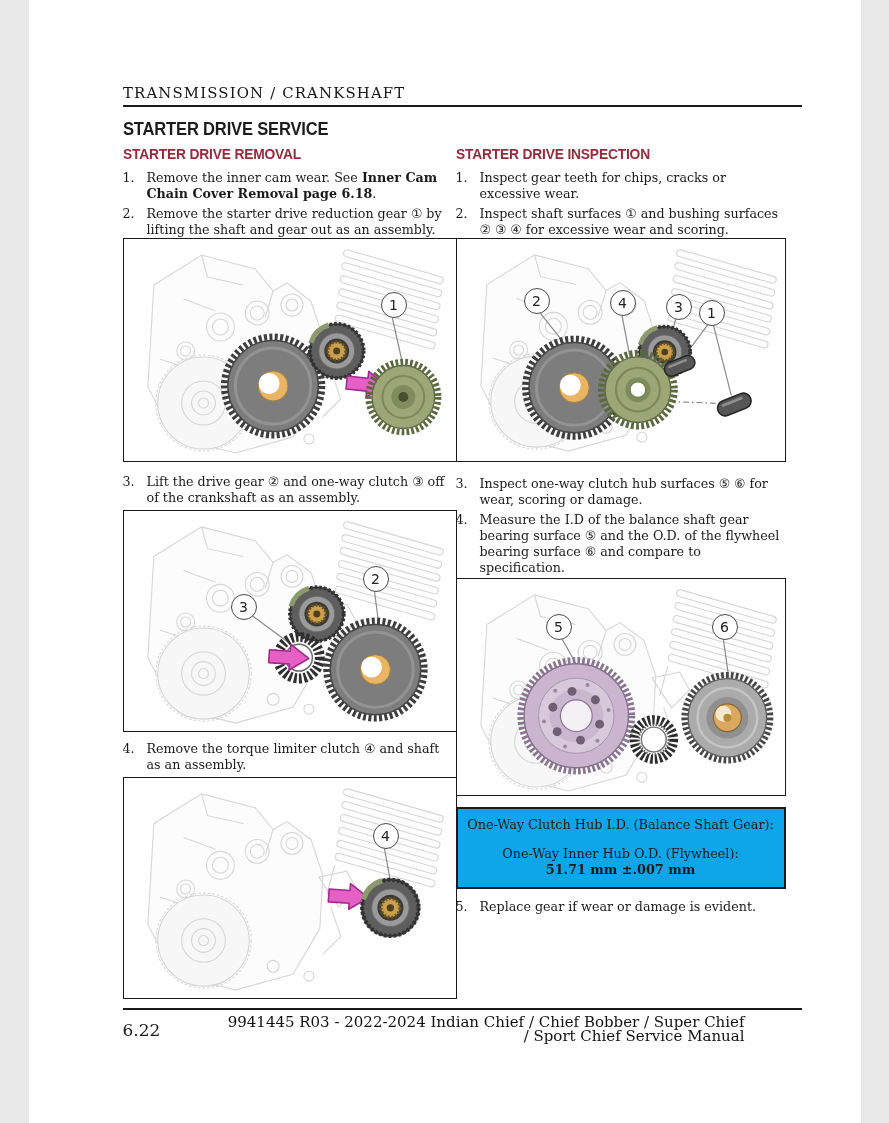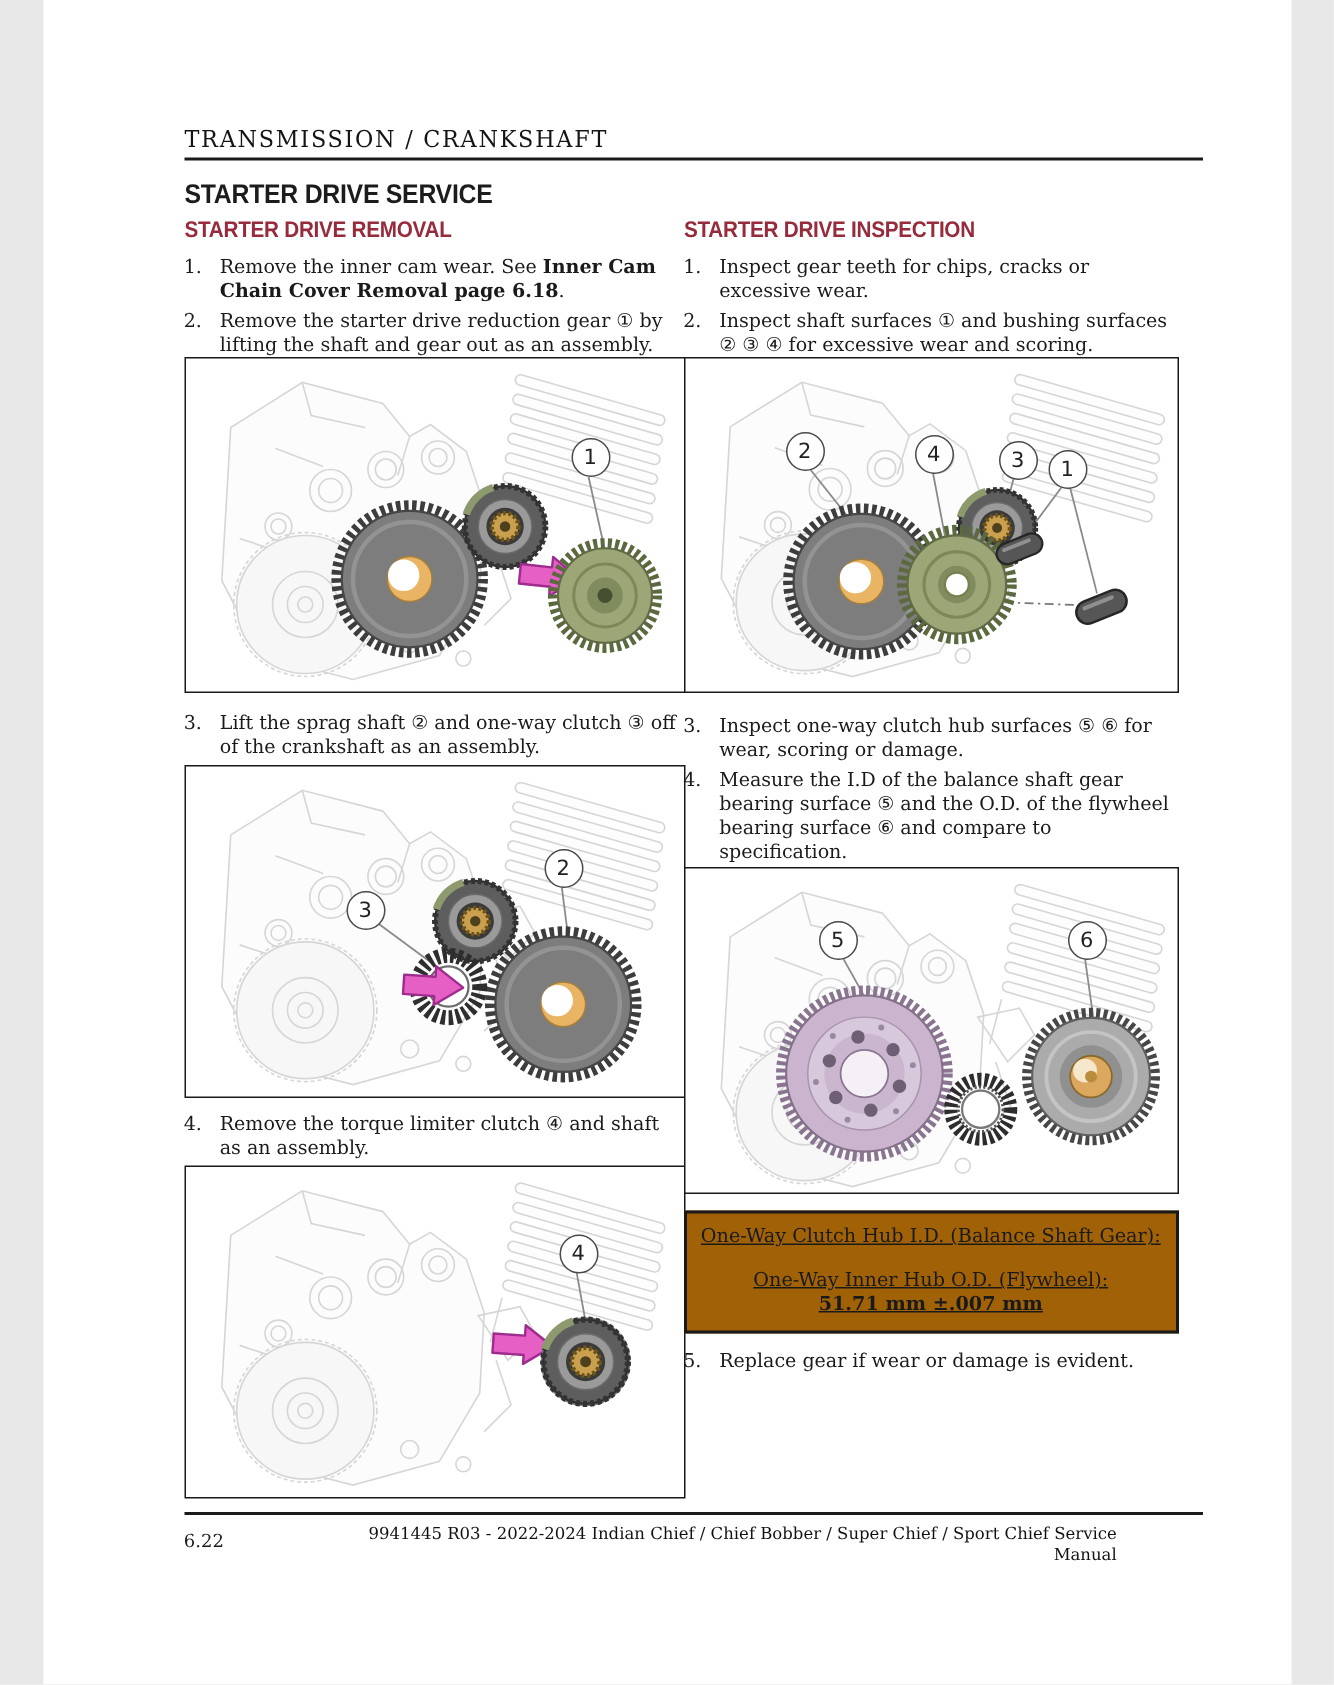--- a/index.html
+++ b/index.html
@@ -26,27 +26,27 @@
   
   .figure{position:relative;box-sizing:border-box;border:1.6px solid #191919;background:#fff;width:100%;}
   .figure svg.figsvg{position:absolute;left:0;top:0;width:100%;height:100%;}
   #figL1{height:224px;margin-bottom:12px;}
   #figL2{height:222px;margin-bottom:9px;}
   #figL3{height:222px;margin-bottom:0;}
   #figR1{height:224px;margin-bottom:14px;}
   #figR2{height:218px;margin-bottom:11px;}
   .callout{position:absolute;width:26px;height:26px;border-radius:50%;border:1.4px solid #4a4a4a;background:#fff;display:flex;align-items:center;justify-content:center;font-family:"DejaVu Sans",sans-serif;font-size:14px;color:#222;z-index:2;box-sizing:border-box;}
   
-  .specbox{box-sizing:border-box;border:2px solid #191919;background:#a16207;text-align:center;padding:8px 4px 9px 4px;font-size:12.8px;line-height:16px;margin:0 0 10px 0;text-decoration:underline;}
+  .specbox{box-sizing:border-box;border:2px solid #191919;background:#0ea5e9;text-align:center;padding:8px 4px 9px 4px;font-size:12.8px;line-height:16px;margin:0 0 10px 0;}
   .specbox .val{font-weight:bold;}
   .specbox .gap{height:13px;}
   
   .ftr-rule{position:absolute;left:94px;top:1008px;width:679px;height:2px;background:#1a1a1a;}
-  .page-num{position:absolute;left:94px;top:1020px;font-size:12px;}
-  .ftr-text{position:absolute;right:116px;top:1016px;width:520px;text-align:right;font-size:11px;line-height:13.5px;color:#111;}
+  .page-num{position:absolute;left:94px;top:1020px;font-size:17px;}
+  .ftr-text{position:absolute;right:116px;top:1016px;width:520px;text-align:right;font-size:15px;line-height:13.5px;color:#111;}
 </style>
 </head>
 <body>
 
 <svg width="0" height="0" style="position:absolute" aria-hidden="true">
   <defs>
     <g id="enginebg" fill="none" stroke="#d6d6d6" stroke-width="1.1">
       <path d="M30,46 L78,16 L132,30 L150,52 L164,44 L188,62 L200,98 L197,152 L170,198 L112,214 L50,198 L24,148 Z" fill="#fcfcfc"></path>
       <path d="M78,16 L84,38 L120,46 M150,52 L142,78 M60,60 L92,72 M36,120 L60,128"></path>
       <circle cx="97" cy="88" r="14"></circle>
@@ -133,21 +133,21 @@
         <use href="#darkgear" transform="translate(150,147)"></use>
         <use href="#clutch" transform="translate(214,112)"></use>
         <use href="#arrow" transform="translate(224,143) rotate(6)"></use>
         <use href="#olivegear" transform="translate(281,158)"></use>
       </svg>
       <div class="callout" style="left:257px;top:53px;">1</div>
     </div>
 
     <div class="step">
       <span class="num">3.</span>
-      <span class="txt">Lift the sprag shaft ② and one-way clutch ③ off of the crankshaft as an assembly.</span>
+      <span class="txt">Lift the drive gear ② and one-way clutch ③ off of the crankshaft as an assembly.</span>
     </div>
 
     <div class="figure" id="figL2">
       <svg class="figsvg" viewBox="0 0 334 222" preserveAspectRatio="none">
         <use href="#enginebg"></use>
         <line x1="128" y1="105" x2="170" y2="136" stroke="#8a8a8a" stroke-width="1.2"></line>
         <line x1="252" y1="81" x2="257" y2="120" stroke="#8a8a8a" stroke-width="1.2"></line>
         <use href="#darkgear" transform="translate(253,160)"></use>
         <use href="#clutch" transform="translate(194,104)"></use>
         <circle cx="176" cy="148" r="13.5" fill="#ffffff" stroke="#6a6a6a" stroke-width="1.5"></circle>

